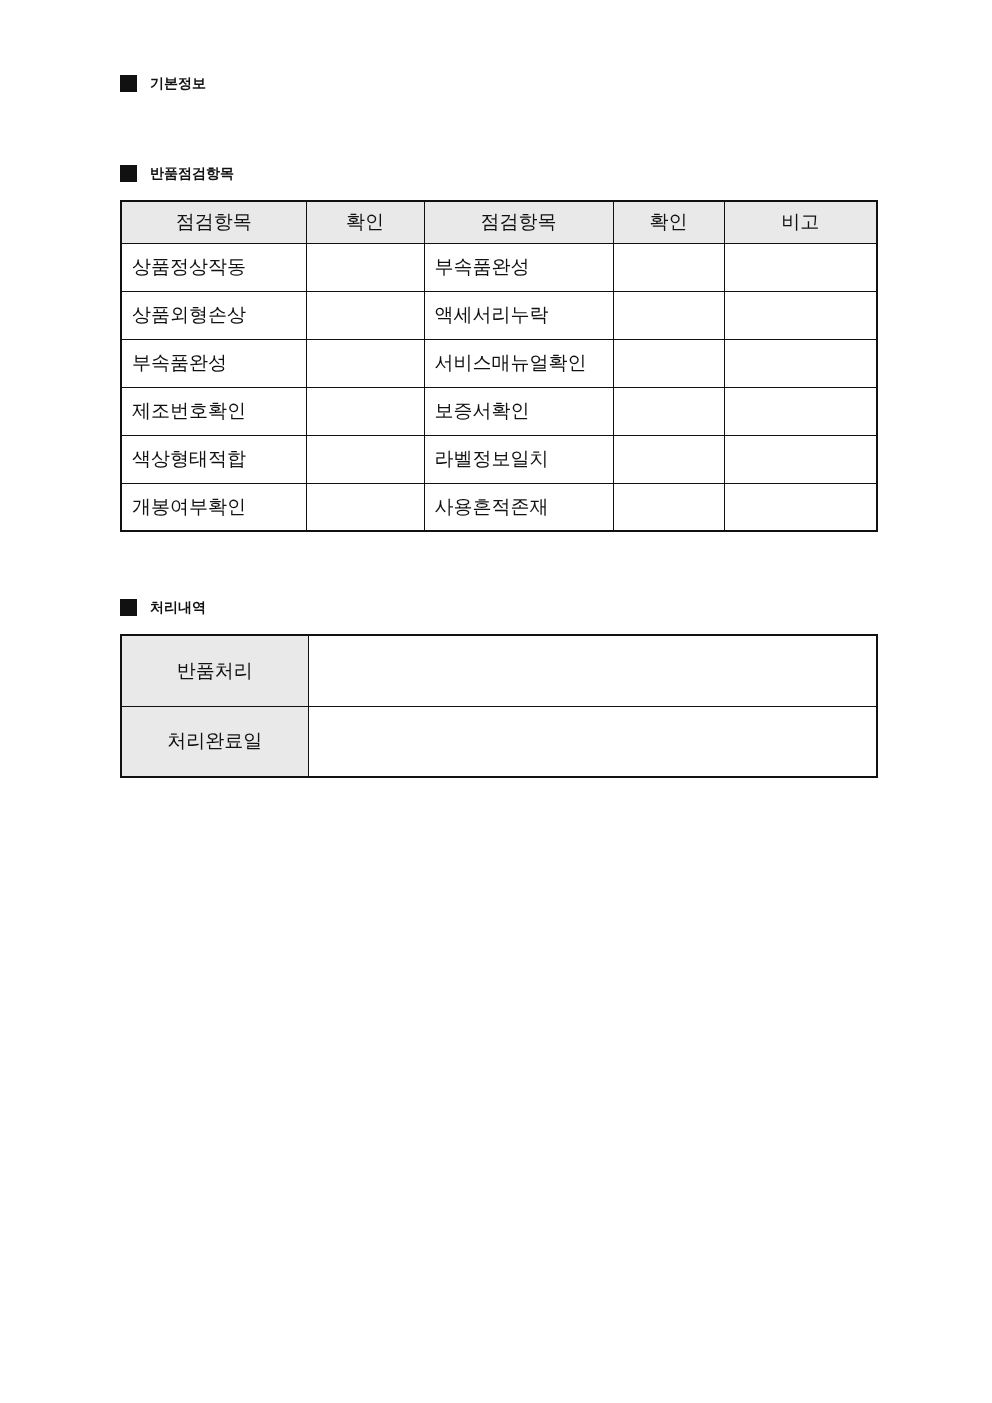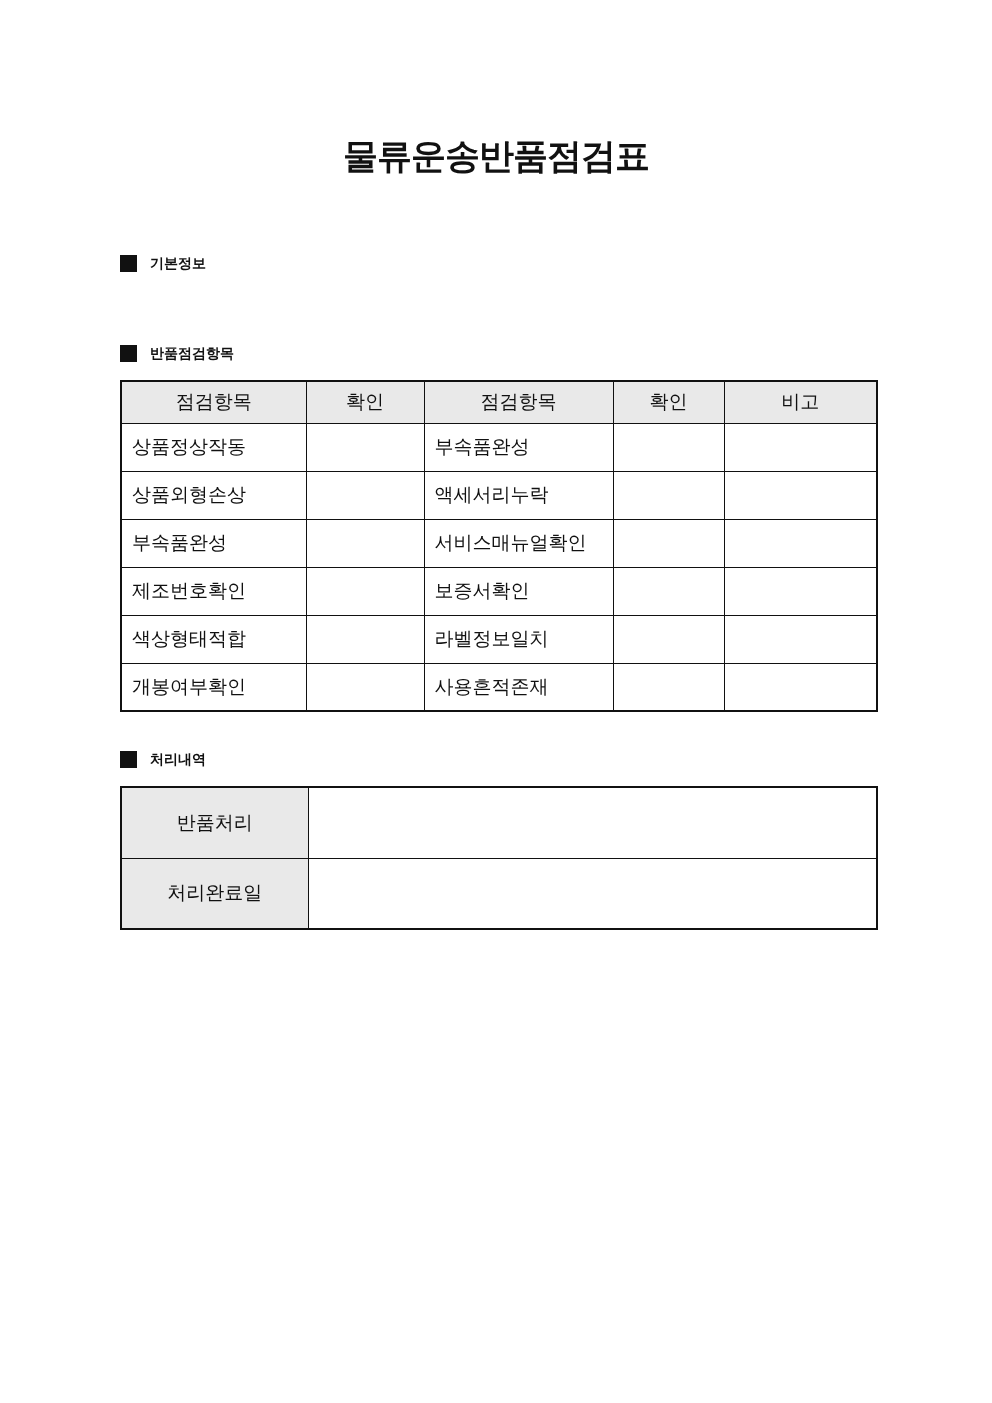--- a/index.html
+++ b/index.html
@@ -39,21 +39,21 @@
     color: #111111;
   }
   .section-heading .sq {
     width: 17px;
     height: 17px;
     background: #111111;
     flex: 0 0 auto;
   }
   .mt-after-title   { margin-top: 72px; }
   .mt-after-table-1 { margin-top: 68px; }
-  .mt-after-table-2 { margin-top: 36px; }
+  .mt-after-table-2 { margin-top: 64px; }
 
   table {
     margin-top: 16px;
     width: 756px;
     table-layout: fixed;
     border-collapse: collapse;
     border: 2px solid #111111;
     font-size: 19px;
     color: #111111;
   }
@@ -75,21 +75,20 @@
   .t-basic tr      { height: 42px; }
   .t-inspect .hrow { height: 42px; padding-left: 20px; }
   .t-inspect .drow { height: 48px; }
   .t-process tr    { height: 71px; padding-left: 40px; }
 </style>
 </head>
 <body>
 
 <div class="sheet">
 
-  <h1 class="doc-title">물류운송반품점검표</h1>
 
   <div class="content">
 
     <div class="section-heading mt-after-title">
       <span class="sq"></span>
       <span>기본정보</span>
     </div>
 
 
     <div class="section-heading mt-after-table-1">

